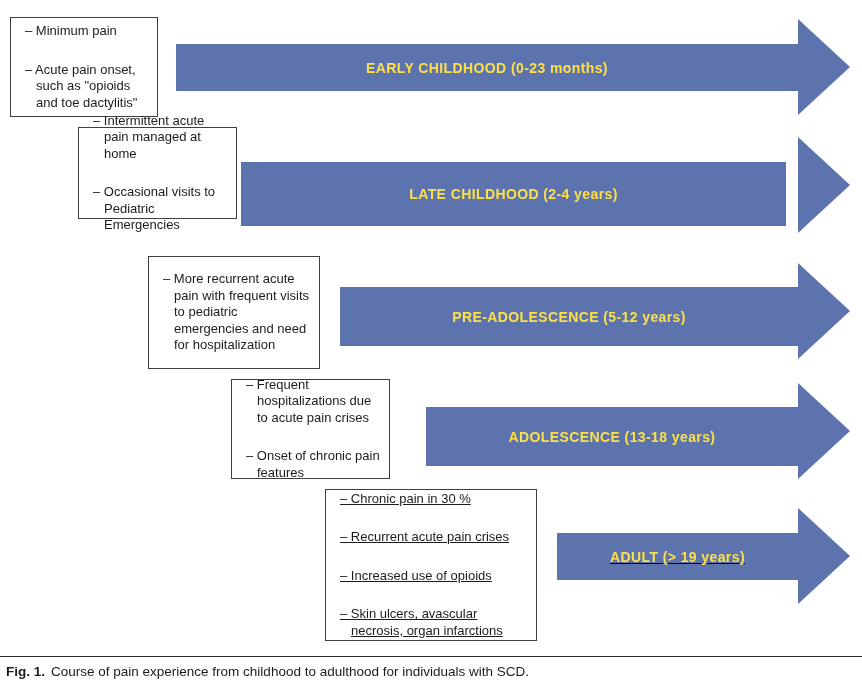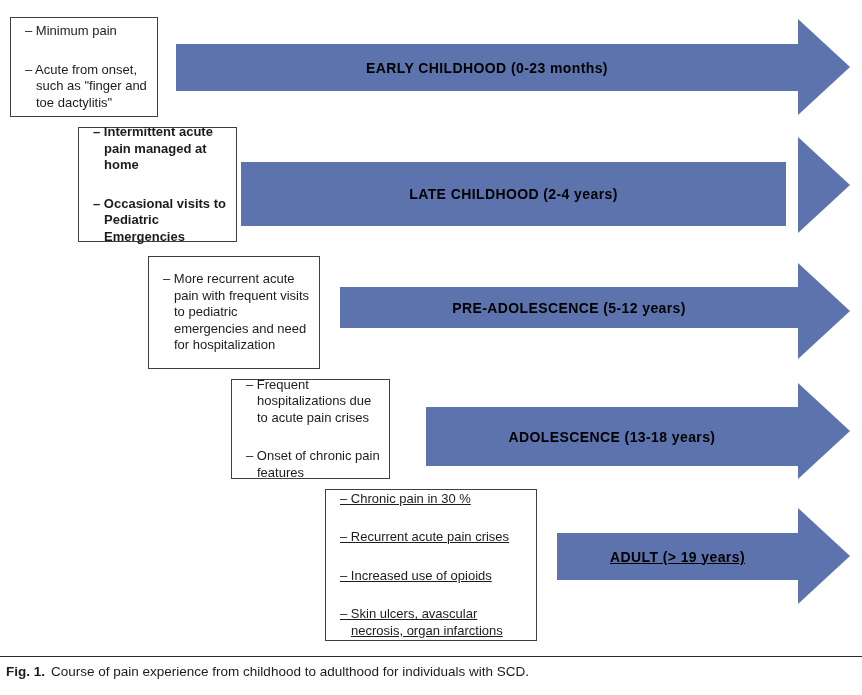--- a/index.html
+++ b/index.html
@@ -36,21 +36,21 @@
   }
   .arrow-body {
     position: absolute;
     background: var(--arrow-color, #5c73ad);
     display: flex;
     align-items: center;
     justify-content: center;
     z-index: 1;
   }
   .arrow-label {
-    color: #000000;
+    color: #fde047;
     font-weight: bold;
     font-size: 14px;
     letter-spacing: 0.4px;
     white-space: nowrap;
   }
   .arrow-head {
     position: absolute;
     width: 0;
     height: 0;
     border-top: 48px solid transparent;
@@ -71,40 +71,40 @@
   .caption-inner { padding-left: 6px; }
   .caption-prefix { font-weight: bold; margin-right: 6px; }
 </style>
 </head>
 <body>
 
 <div class="canvas">
 
   <div class="note-box" style="left:10px; top:17px; width:148px; height:100px;">
     <div class="note">– Minimum pain</div>
-    <div class="note">– Acute from onset, such as "finger and toe dactylitis"</div>
+    <div class="note">– Acute pain onset, such as "opioids and toe dactylitis"</div>
   </div>
   <div class="arrow-body" style="left:176px; top:44px; width:622px; height:47px;">
     <span class="arrow-label">EARLY CHILDHOOD (0-23 months)</span>
   </div>
   <div class="arrow-head" style="left:798px; top:19px;"></div>
 
-  <div class="note-box" style="left:78px; top:127px; width:159px; height:115px;font-weight:bold;">
+  <div class="note-box" style="left:78px; top:127px; width:159px; height:92px;">
     <div class="note">– Intermittent acute pain managed at home</div>
     <div class="note">– Occasional visits to Pediatric Emergencies</div>
   </div>
   <div class="arrow-body" style="left:241px; top:162px; width:545px; height:64px;">
     <span class="arrow-label">LATE CHILDHOOD (2-4 years)</span>
   </div>
   <div class="arrow-head" style="left:798px; top:137px;"></div>
 
   <div class="note-box" style="left:148px; top:256px; width:172px; height:113px;">
     <div class="note">– More recurrent acute pain with frequent visits to pediatric emergencies and need for hospitalization</div>
   </div>
-  <div class="arrow-body" style="left:340px; top:287px; width:458px; height:41px;">
+  <div class="arrow-body" style="left:340px; top:287px; width:458px; height:59px;">
     <span class="arrow-label">PRE-ADOLESCENCE (5-12 years)</span>
   </div>
   <div class="arrow-head" style="left:798px; top:263px;"></div>
 
   <div class="note-box" style="left:231px; top:379px; width:159px; height:100px;">
     <div class="note">– Frequent hospitalizations due to acute pain crises</div>
     <div class="note">– Onset of chronic pain features</div>
   </div>
   <div class="arrow-body" style="left:426px; top:407px; width:372px; height:59px;">
     <span class="arrow-label">ADOLESCENCE (13-18 years)</span>

